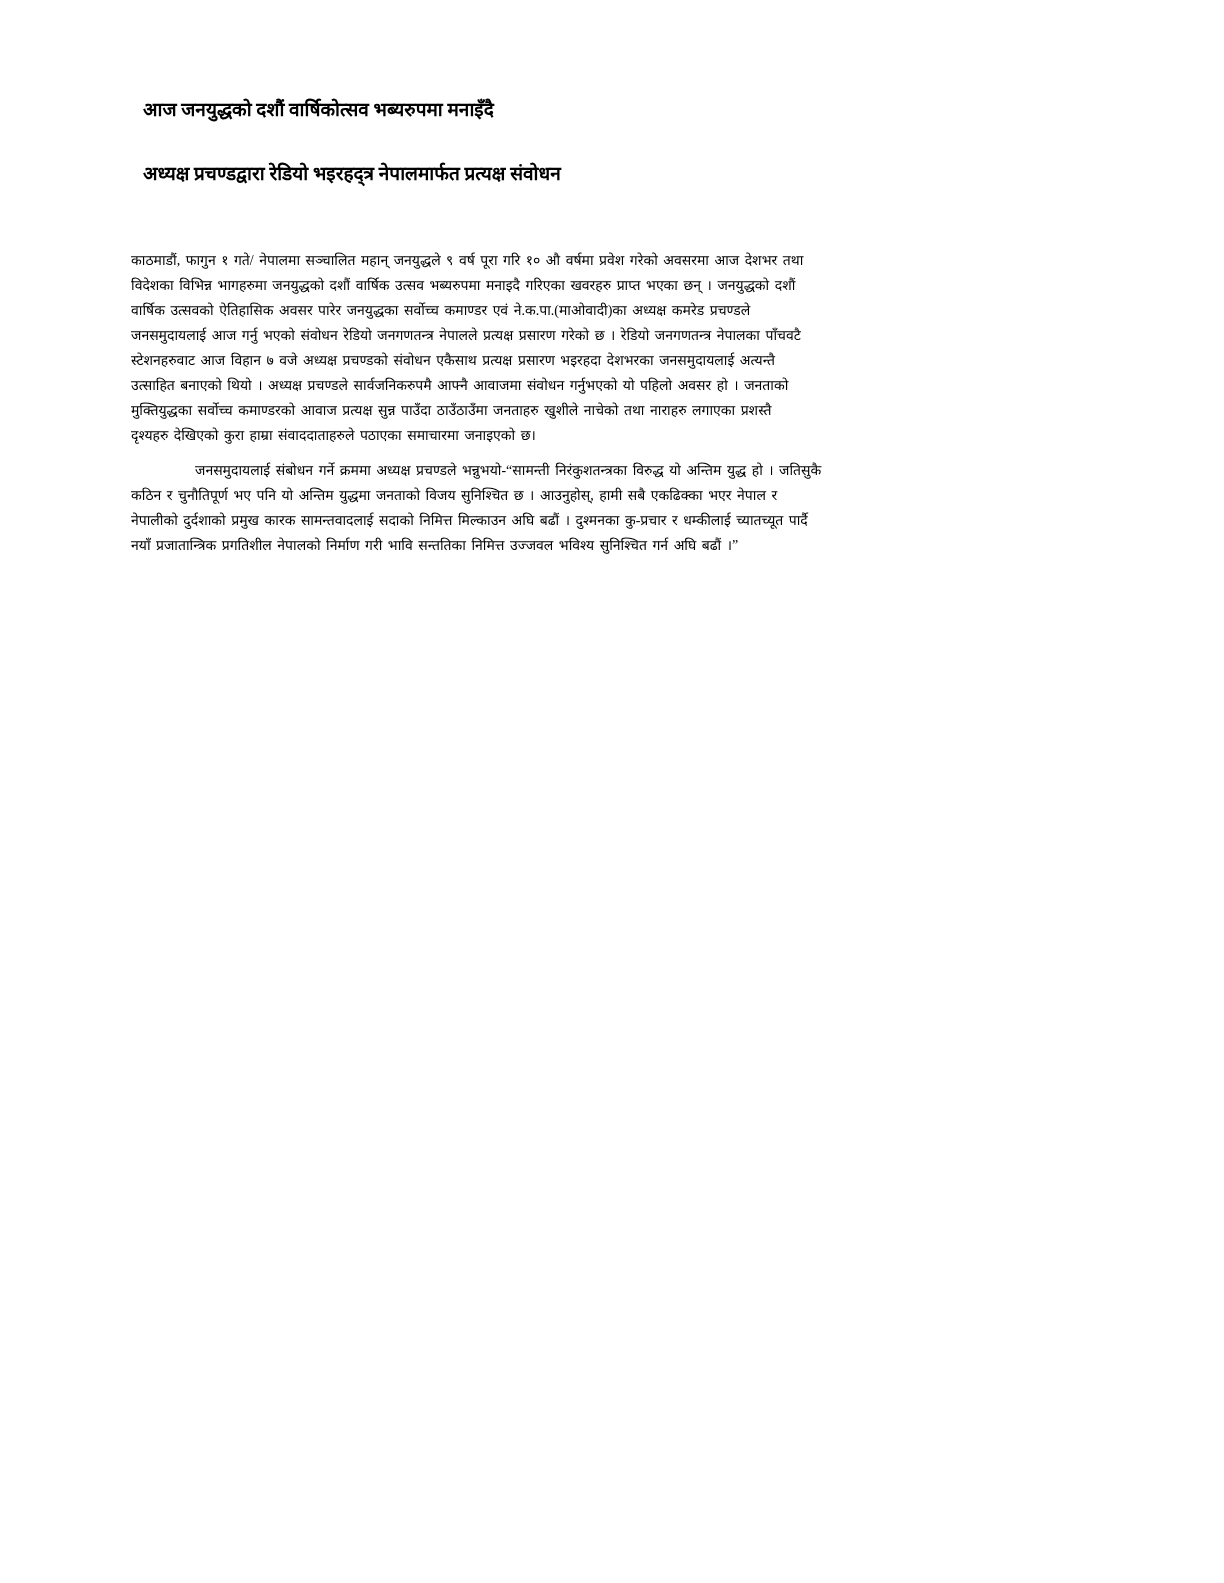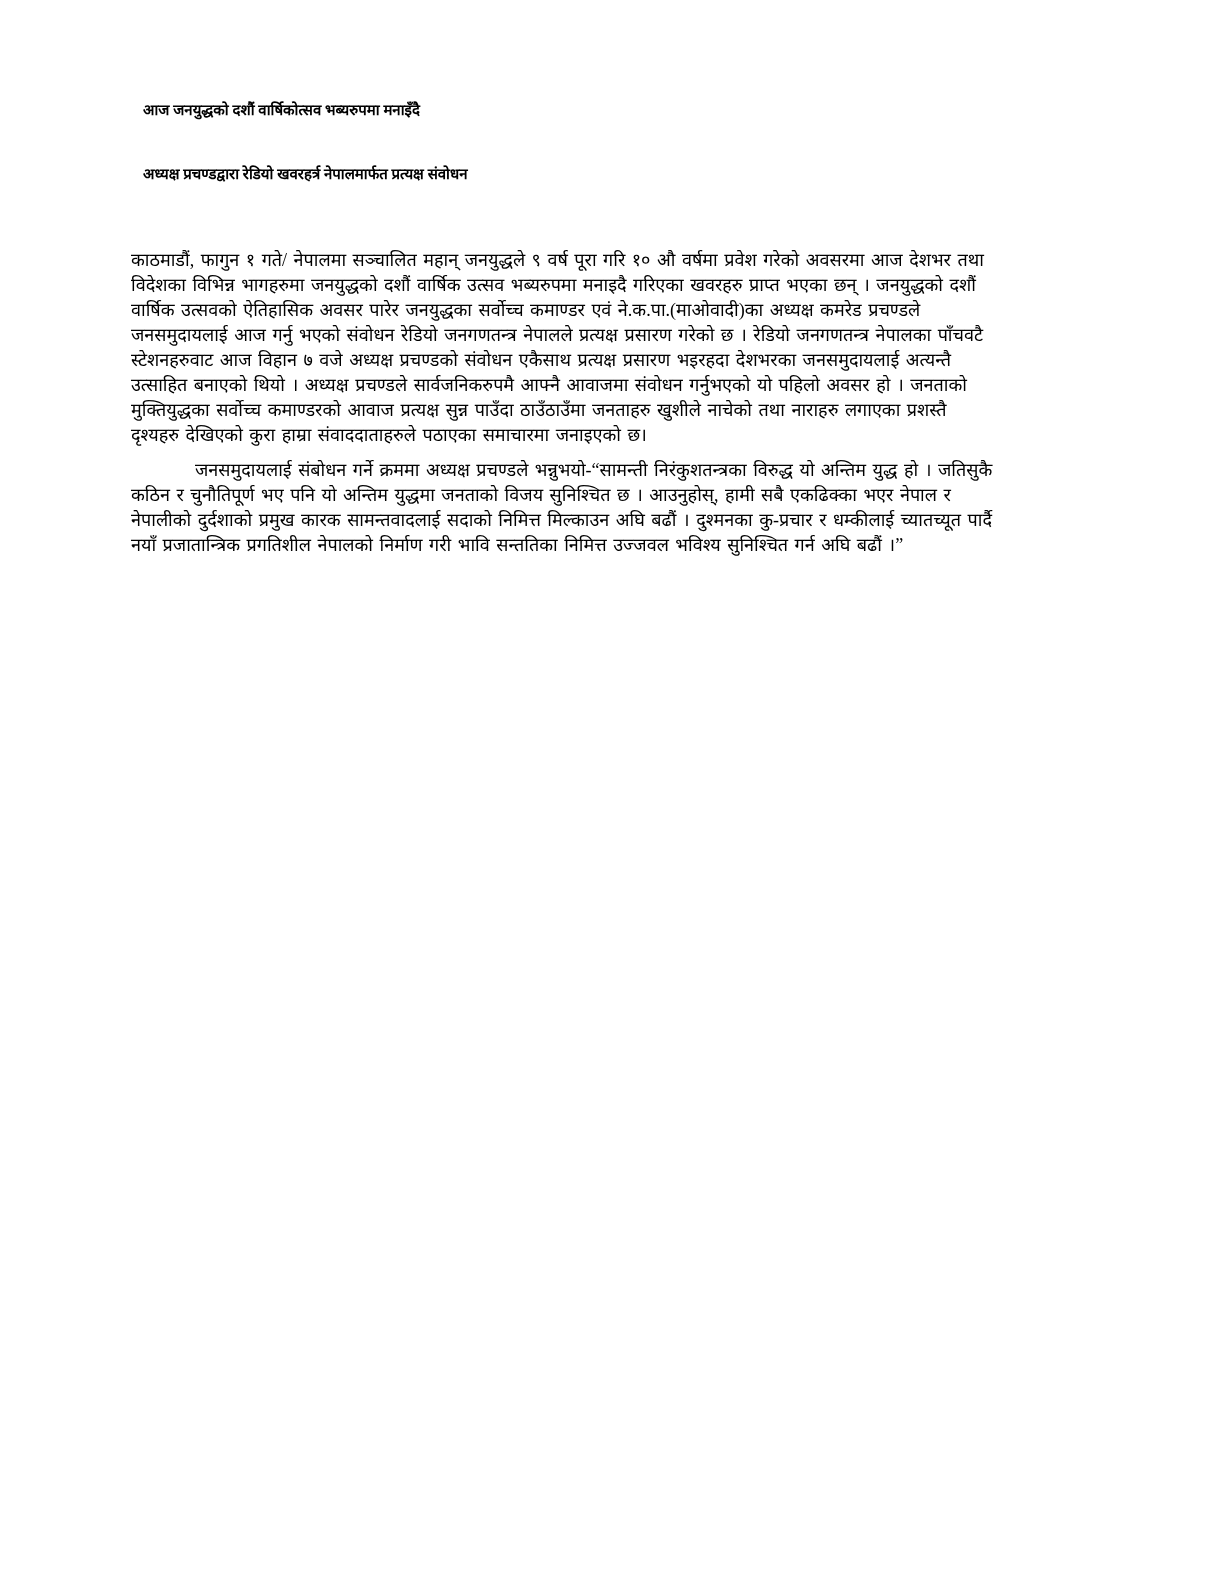--- a/index.html
+++ b/index.html
@@ -23,47 +23,47 @@
     background: #ffffff;
   }
   .content {
     position: absolute;
     left: 131px;
     top: 62px;
     width: 955px;
   }
   .heading {
     font-weight: bold;
-    font-size: 15px;
+    font-size: 19px;
     line-height: 32px;
     margin-left: 12px;
     white-space: pre-line;
   }
   .para {
-    font-size: 18px;
+    font-size: 14px;
     line-height: 25px;
     white-space: pre-line;
     word-spacing: 2px;
   }
   .para1 {
     margin-top: 26px;
   }
   .para2 {
     margin-top: 10px;
     text-indent: 64px;
   }
 </style>
 </head>
 <body>
 
 <div class="page">
   <div class="content">
     <div class="heading">
       <div>आज जनयुद्धको दशौं वार्षिकोत्सव भब्यरुपमा मनाइँदै</div>
-      <div>अध्यक्ष प्रचण्डद्वारा रेडियो खवरहर्त्र नेपालमार्फत प्रत्यक्ष संवोधन</div>
+      <div>अध्यक्ष प्रचण्डद्वारा रेडियो भइरहद्त्र नेपालमार्फत प्रत्यक्ष संवोधन</div>
     </div>
     <div class="para para1">काठमाडौं, फागुन १ गते/ नेपालमा सञ्चालित महान् जनयुद्धले ९ वर्ष पूरा गरि १० औ वर्षमा प्रवेश गरेको अवसरमा आज देशभर तथा
 विदेशका विभिन्न भागहरुमा जनयुद्धको दशौं वार्षिक उत्सव भब्यरुपमा मनाइदै गरिएका खवरहरु प्राप्त भएका छन् । जनयुद्धको दशौं
 वार्षिक उत्सवको ऐतिहासिक अवसर पारेर जनयुद्धका सर्वोच्च कमाण्डर एवं ने.क.पा.(माओवादी)का अध्यक्ष कमरेड प्रचण्डले
 जनसमुदायलाई आज गर्नु भएको संवोधन रेडियो जनगणतन्त्र नेपालले प्रत्यक्ष प्रसारण गरेको छ । रेडियो जनगणतन्त्र नेपालका पाँचवटै
 स्टेशनहरुवाट आज विहान ७ वजे अध्यक्ष प्रचण्डको संवोधन एकैसाथ प्रत्यक्ष प्रसारण भइरहदा देशभरका जनसमुदायलाई अत्यन्तै
 उत्साहित बनाएको थियो । अध्यक्ष प्रचण्डले सार्वजनिकरुपमै आफ्नै आवाजमा संवोधन गर्नुभएको यो पहिलो अवसर हो । जनताको
 मुक्तियुद्धका सर्वोच्च कमाण्डरको आवाज प्रत्यक्ष सुन्न पाउँदा ठाउँठाउँमा जनताहरु खुशीले नाचेको तथा नाराहरु लगाएका प्रशस्तै
 दृश्यहरु देखिएको कुरा हाम्रा संवाददाताहरुले पठाएका समाचारमा जनाइएको छ।</div>
     <div class="para para2">जनसमुदायलाई संबोधन गर्ने क्रममा अध्यक्ष प्रचण्डले भन्नुभयो-“सामन्ती निरंकुशतन्त्रका विरुद्ध यो अन्तिम युद्ध हो । जतिसुकै

